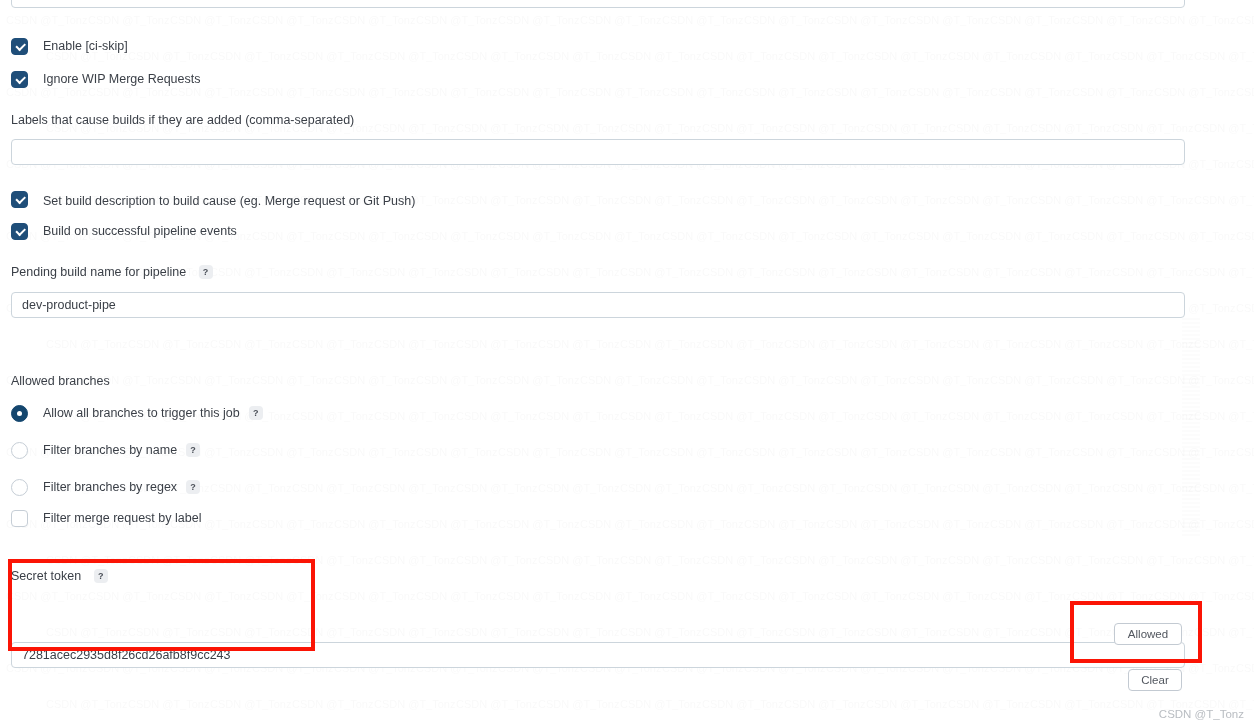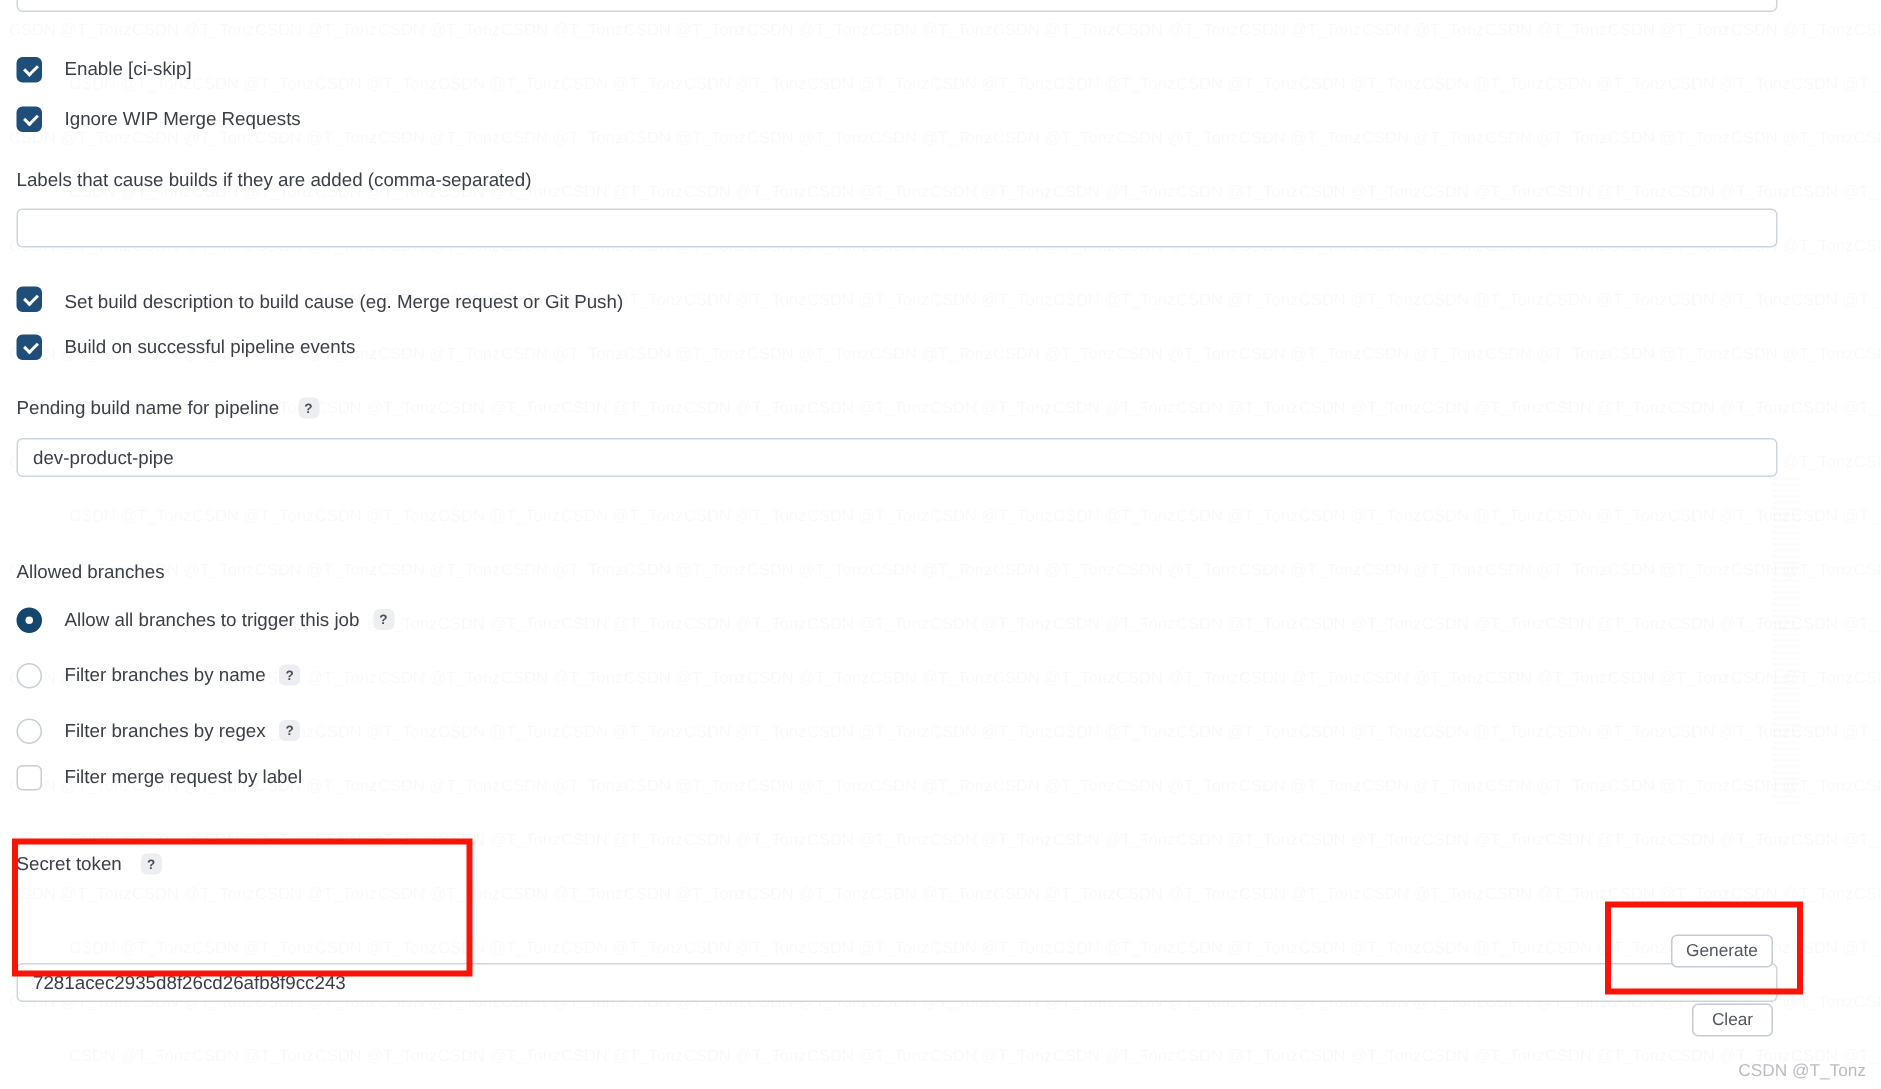--- a/index.html
+++ b/index.html
@@ -590,21 +590,21 @@
   </div>
 
   <div class="scroll-band"></div>
 
   <div class="field-label" style="left:11px; top:569px;">
     <span>Secret token</span>
     <span class="help">?</span>
   </div>
   <input class="tinput" style="left: 11px; top: 596px; width: 1174px; height: 26px; margin-top: 46px;" value="7281acec2935d8f26cd26afb8f9cc243">
 
-  <button class="btn" style="left:1114px; top:623px; width:68px; height:22px;">Generate</button>
+  <button class="btn" style="left:1114px; top:623px; width:68px; height:22px;">Allowed</button>
 
   <button class="btn" style="left:1128px; top:669px; width:54px; height:22px;">Clear</button>
 
   <div class="redbox" style="left:8px; top:559px; width:307px; height:92px;"></div>
   <div class="redbox" style="left:1070px; top:601px; width:132px; height:62px;"></div>
 
   <div class="credit">CSDN @T_Tonz</div>
 
 </div>
 

